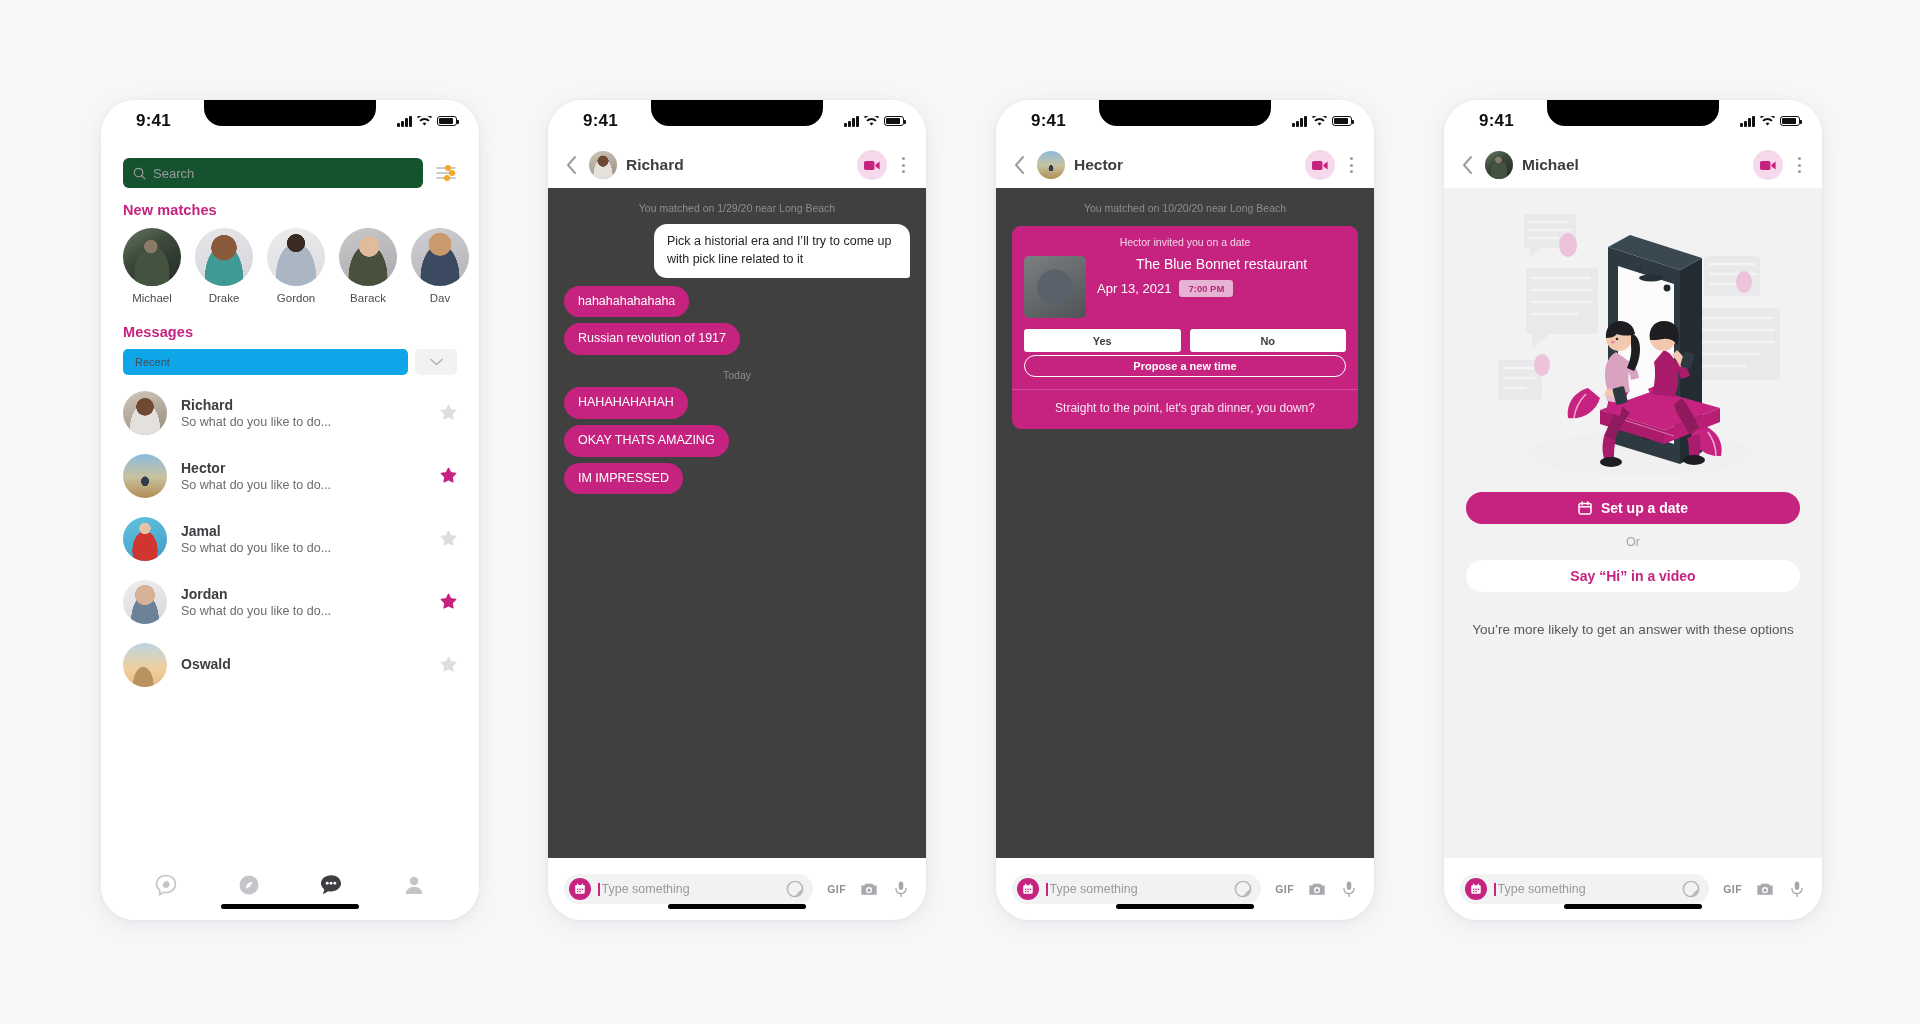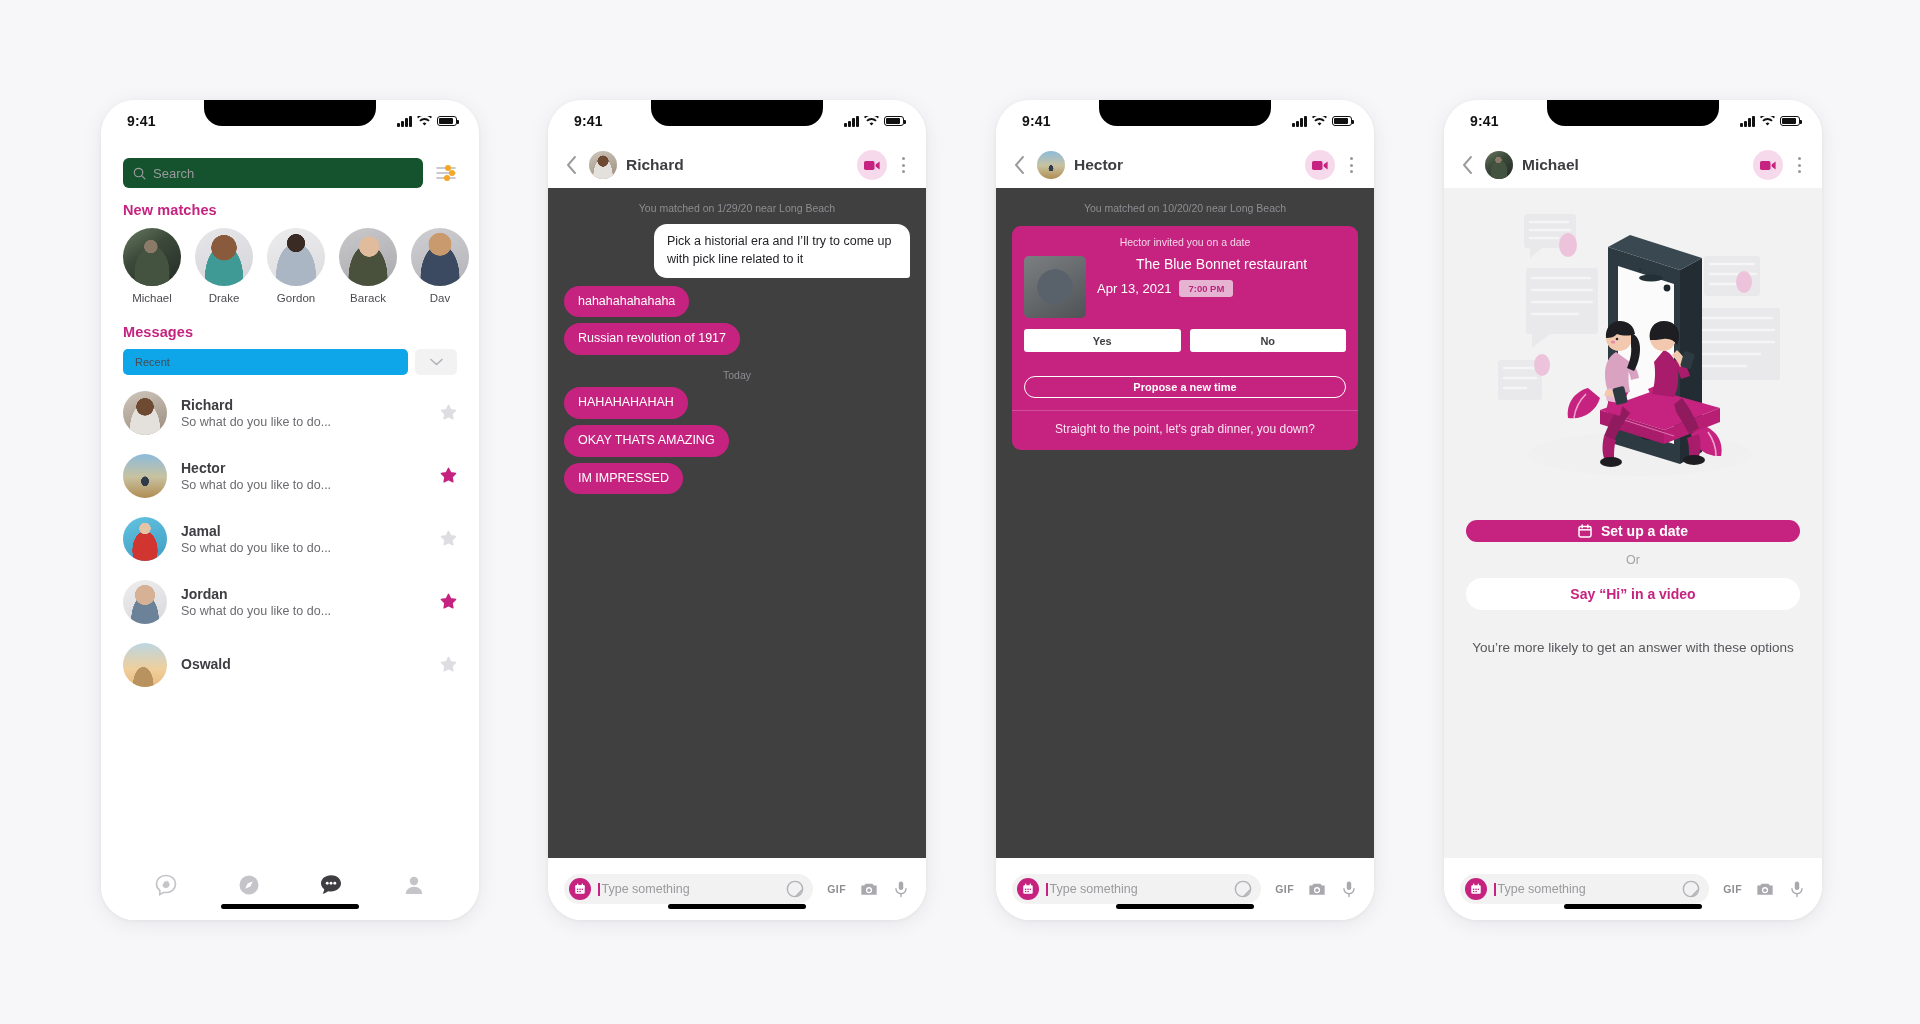--- a/index.html
+++ b/index.html
@@ -46,22 +46,22 @@
   }
   .notch {
     position: absolute;
     top: -1px; left: 50%;
     transform: translateX(-50%);
     width: 172px; height: 27px;
     background: #000;
     border-radius: 0 0 18px 18px;
   }
   .st-time {
-    margin-left: 26px;
-    font-size: 14px;
+    margin-left: 35px;
+    font-size: 17px;
     font-weight: bold;
     color: #111;
     letter-spacing: .2px;
   }
   .st-right {
     margin-left: auto;
     margin-right: 22px;
     display: flex;
     align-items: center;
     gap: 5px;
@@ -197,36 +197,36 @@
   .dc-when { display: flex; align-items: center; gap: 8px; margin-top: 6px; }
   .dc-date { font-size: 13px; color: #fff; }
   .dc-time { font-size: 9.5px; color: #e4a5cb; background: #e7b3d3; color:#b9277a; padding: 3px 9px; border-radius: 3px; font-weight: 600; }
   .dc-btns { display: flex; gap: 9px; margin-top: 11px; }
   .dc-btn {
     flex: 1; height: 23px; background: #fff; border-radius: 3px;
     display: flex; align-items: center; justify-content: center;
     font-size: 11px; font-weight: bold; color: #3d3d42;
   }
   .dc-propose {
-    margin-top: 24px; height: 22px; border: 1.4px solid #fff; border-radius: 11px;
+    margin-top: 3px; height: 22px; border: 1.4px solid #fff; border-radius: 11px;
     display: flex; align-items: center; justify-content: center;
     font-size: 11px; font-weight: bold; color: #fff;
   }
   .dc-msg {
     border-top: 1px solid #d04d98;
     padding: 10px 12px 12px 12px; font-size: 12px; color: #fbe6f2; line-height: 1.45;
   }
 
   
   .p4-body { flex: 1; background: #f2f2f2; display: flex; flex-direction: column; align-items: center; padding: 0 22px; overflow: hidden; }
   .illus { width: 100%; height: 300px; margin-top: 4px; display:flex; align-items:center; justify-content:center; }
   .btn-date {
-    width: 100%; height: 22px; background: #c5237f; border-radius: 16px;
+    width: 100%; height: 32px; background: #c5237f; border-radius: 16px;
     display: flex; align-items: center; justify-content: center; gap: 9px;
-    font-size: 14px; font-weight: bold; color: #fff; margin-top: 28px;
+    font-size: 14px; font-weight: bold; color: #fff; margin-top: 0;
   }
   .or-lbl { font-size: 12.5px; color: #a3a3a8; margin: 11px 0; }
   .btn-video {
     width: 100%; height: 32px; background: #fff; border-radius: 16px;
     display: flex; align-items: center; justify-content: center;
     font-size: 14px; font-weight: bold; color: #c5237f;
   }
   .p4-note { margin-top: 28px; text-align: center; font-size: 13.5px; color: #57575c; line-height: 1.45; }
 
   

